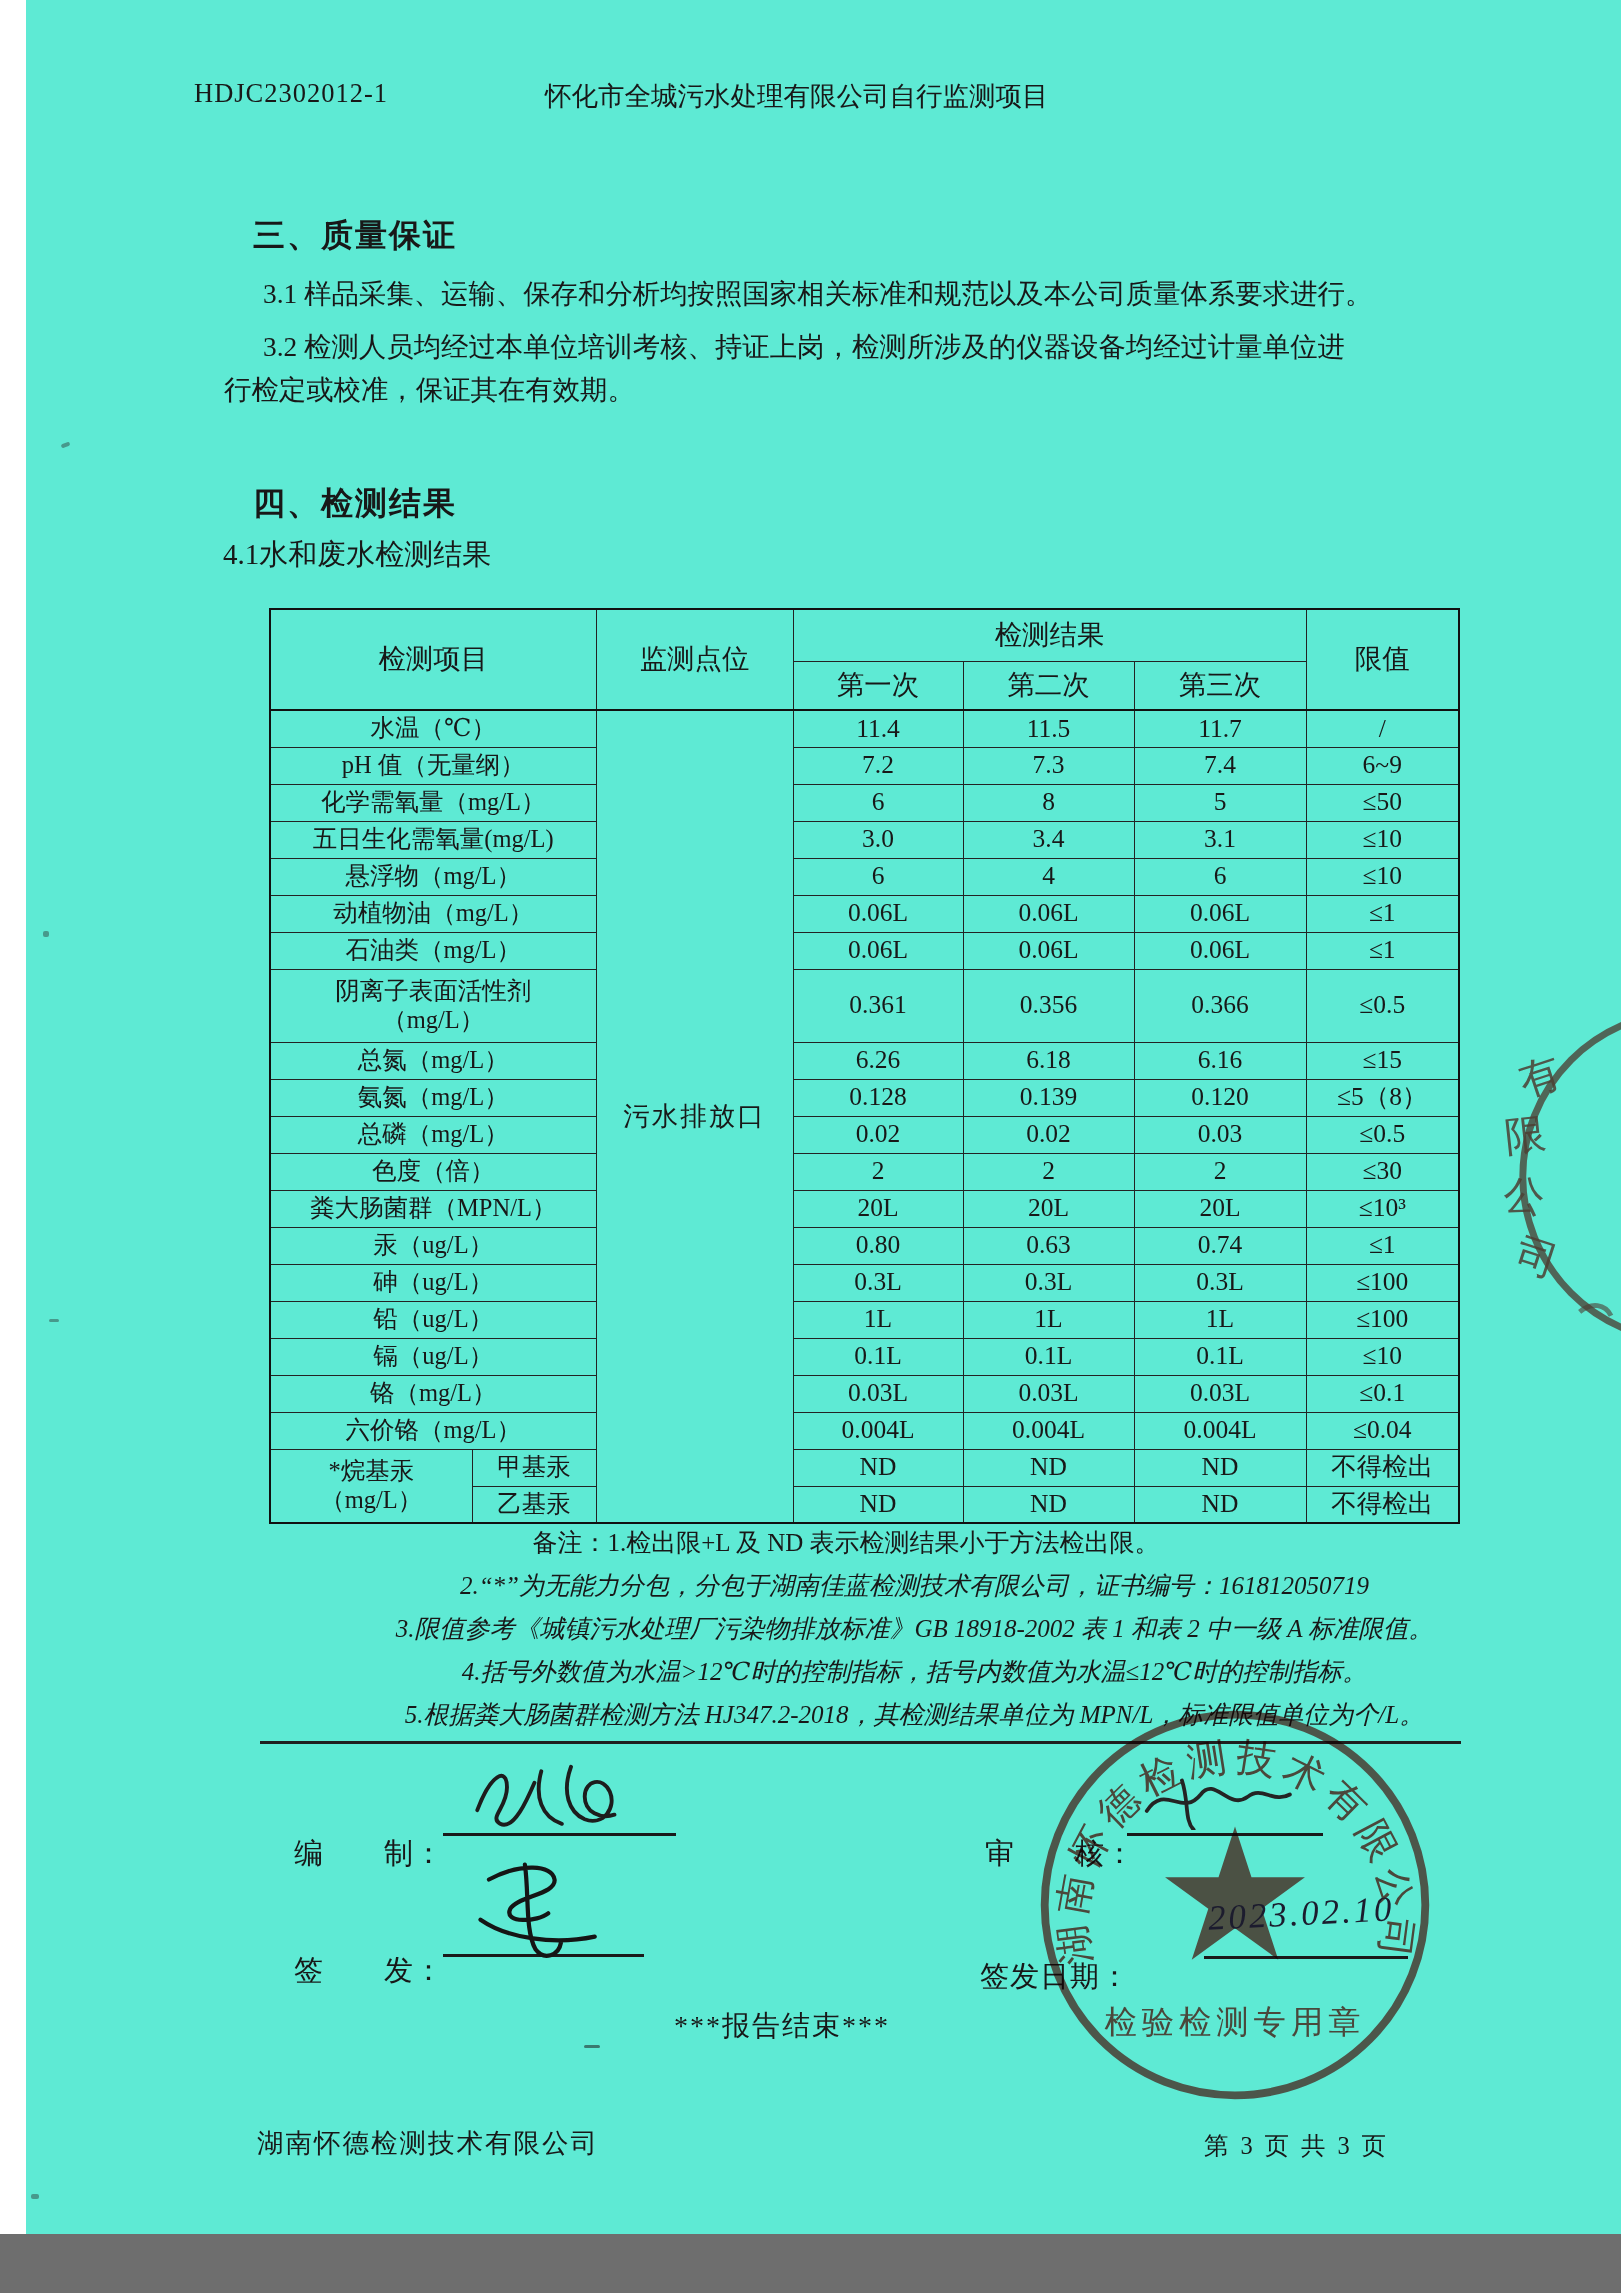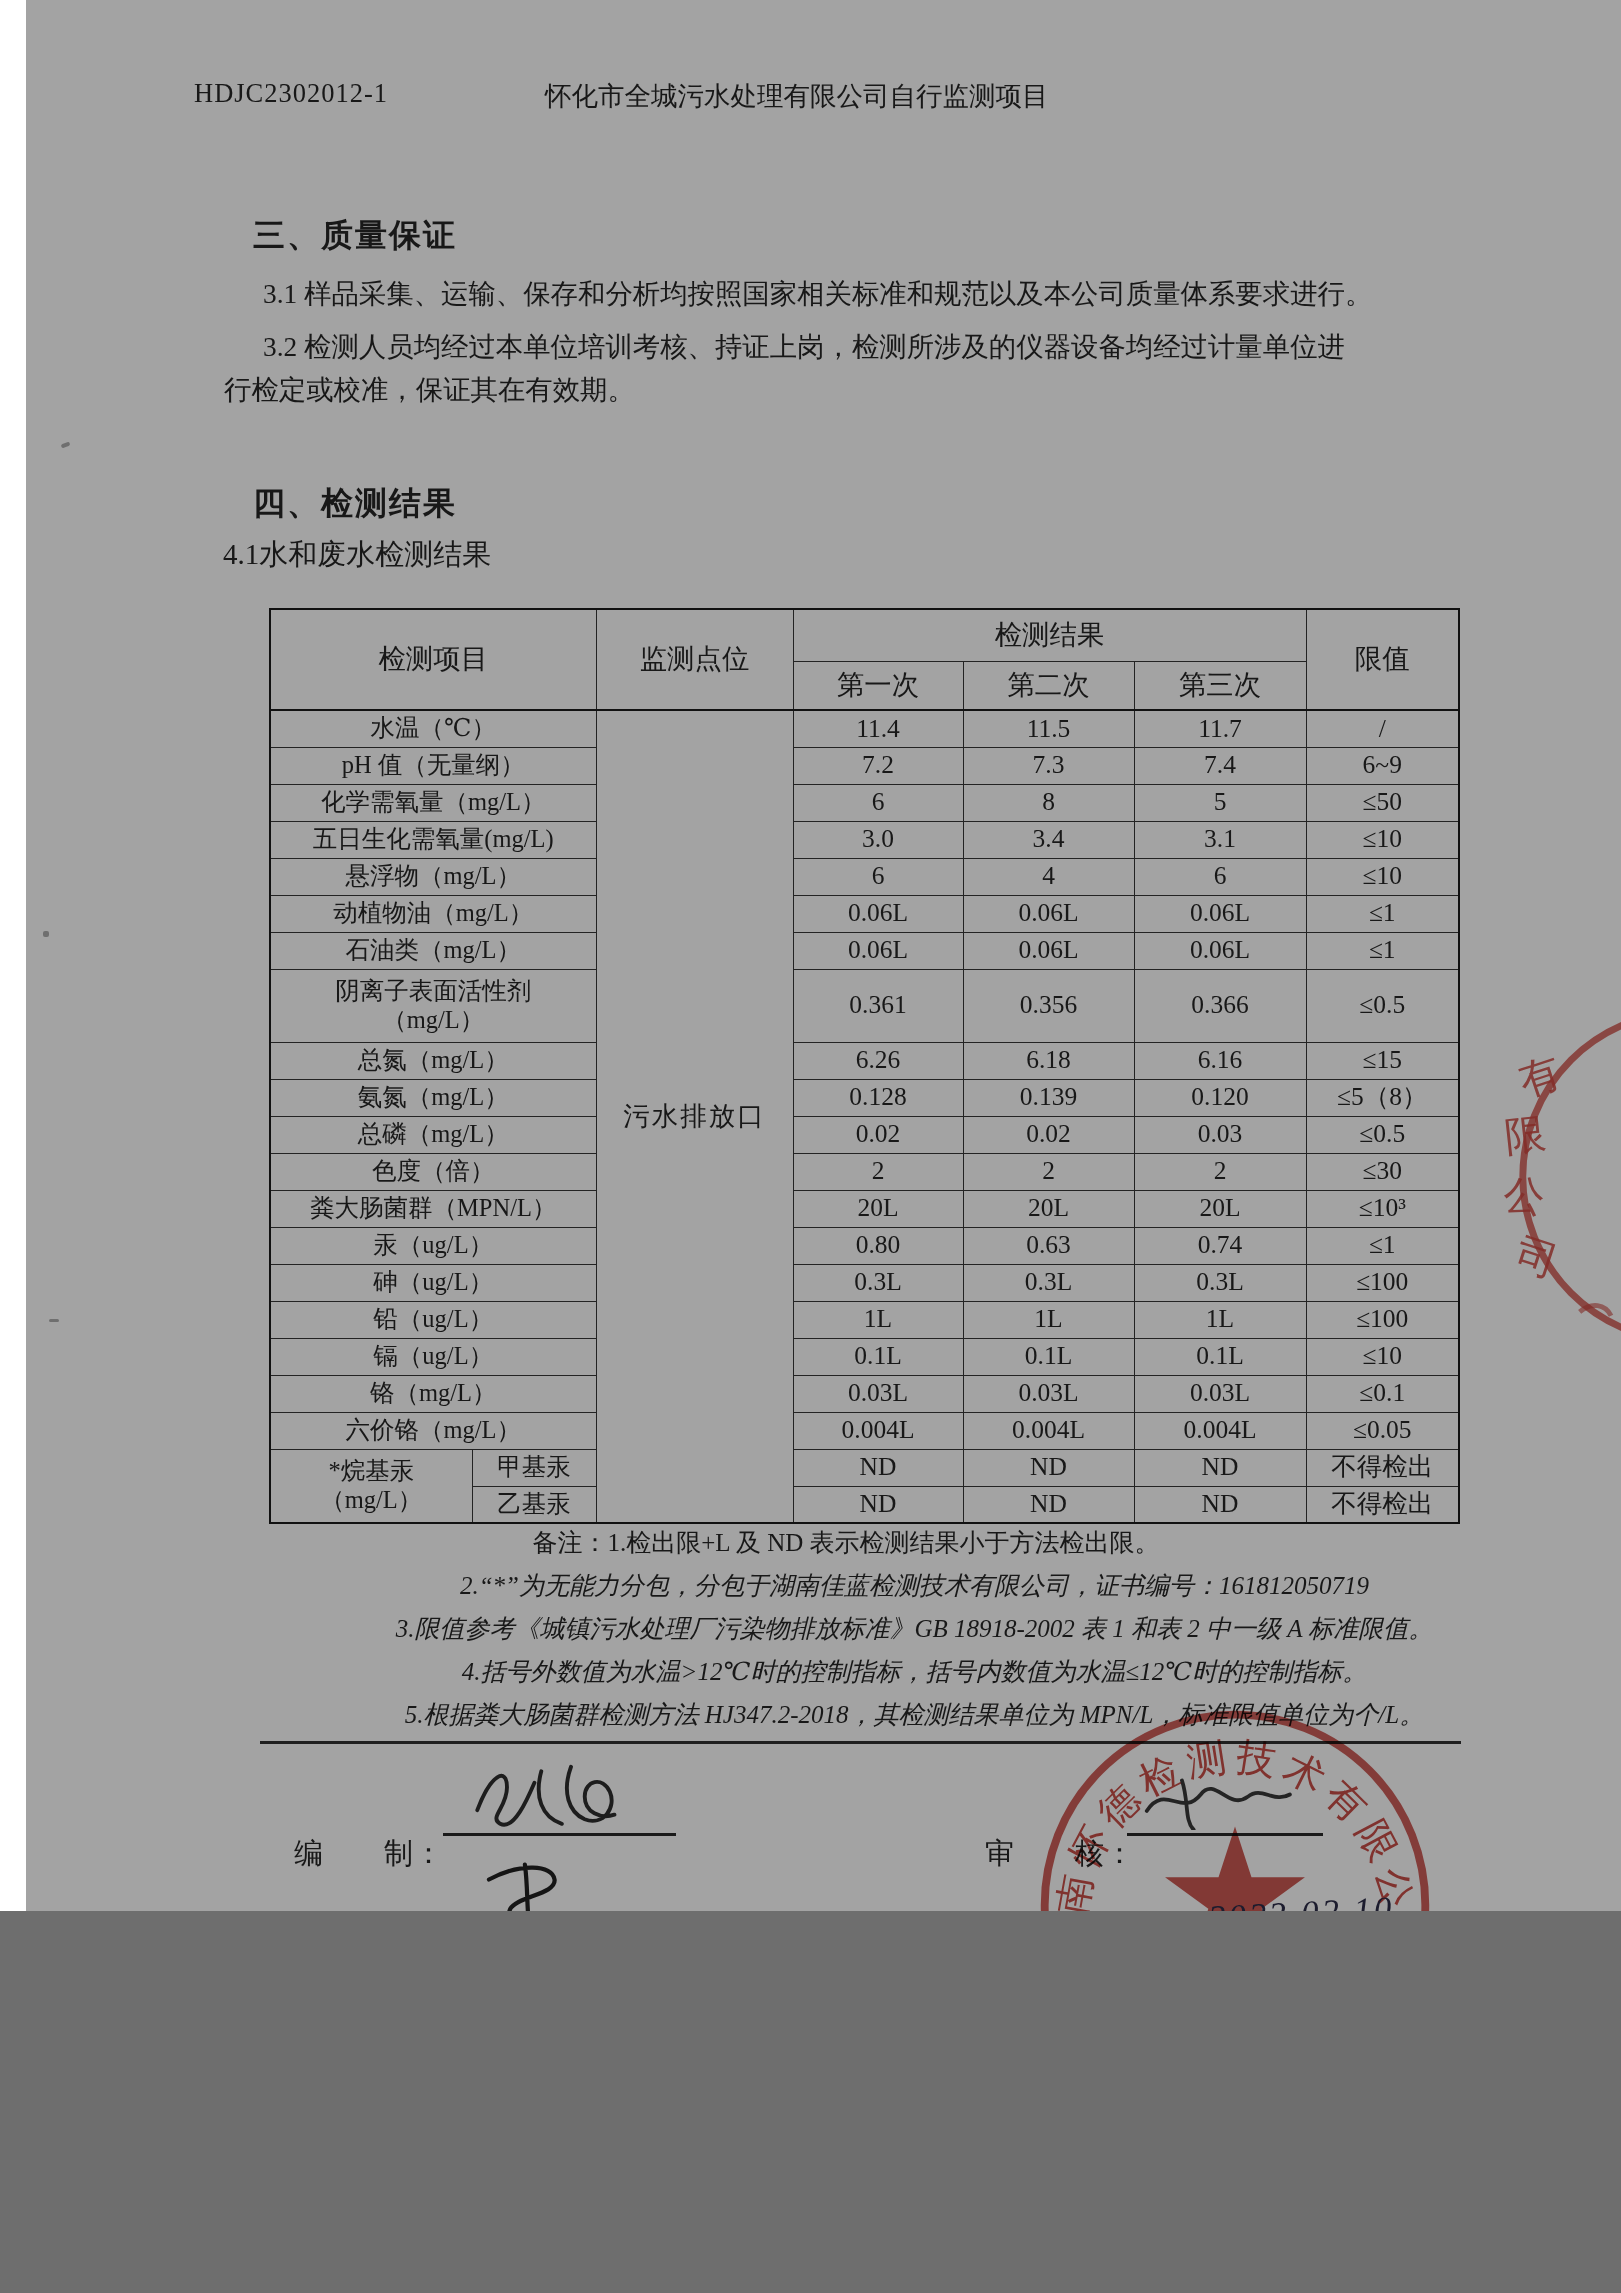--- a/index.html
+++ b/index.html
@@ -1,16 +1,16 @@
 <!DOCTYPE html>
 <html><head>
 <meta charset="utf-8">
 <style>
   html,body{margin:0;padding:0;background:#6e6e6e;}
-  .page{position:relative;width:1621px;height:1911px;background:#a3a3a3;overflow:hidden;
+  .page{position:relative;width:1621px;height:2234px;background:#5eead4;overflow:hidden;
         font-family:"Liberation Serif","DejaVu Serif",serif;color:#181818;}
   .abs{position:absolute;}
   
   .doc-number{left:194px;top:78px;font-size:26.5px;letter-spacing:1px;}
   .project-title{left:545px;top:78px;font-size:26.5px;}
   
   .sec-heading{font-size:32px;font-weight:700;letter-spacing:2px;}
   .q-heading{left:253px;top:214px;}
   .q-paras{left:214px;top:263px;width:1274px;font-size:27.4px;line-height:43px;}
   .q-paras p{margin:10px;white-space:pre-line;text-indent:39px;}
@@ -224,21 +224,21 @@
           <td class="val-cell">0.03L</td>
           <td class="val-cell">0.03L</td>
           <td class="val-cell">0.03L</td>
           <td class="limit-cell">≤0.1</td>
         </tr>
         <tr>
           <td class="item-cell" colspan="2">六价铬（mg/L）</td>
           <td class="val-cell">0.004L</td>
           <td class="val-cell">0.004L</td>
           <td class="val-cell">0.004L</td>
-          <td class="limit-cell">≤0.05</td>
+          <td class="limit-cell">≤0.04</td>
         </tr>
         <tr>
           <td class="item-cell" rowspan="2">*烷基汞
 （mg/L）</td>
           <td class="item-cell">甲基汞</td>
           <td class="val-cell">ND</td>
           <td class="val-cell">ND</td>
           <td class="val-cell">ND</td>
           <td class="limit-cell">不得检出</td>
         </tr>

